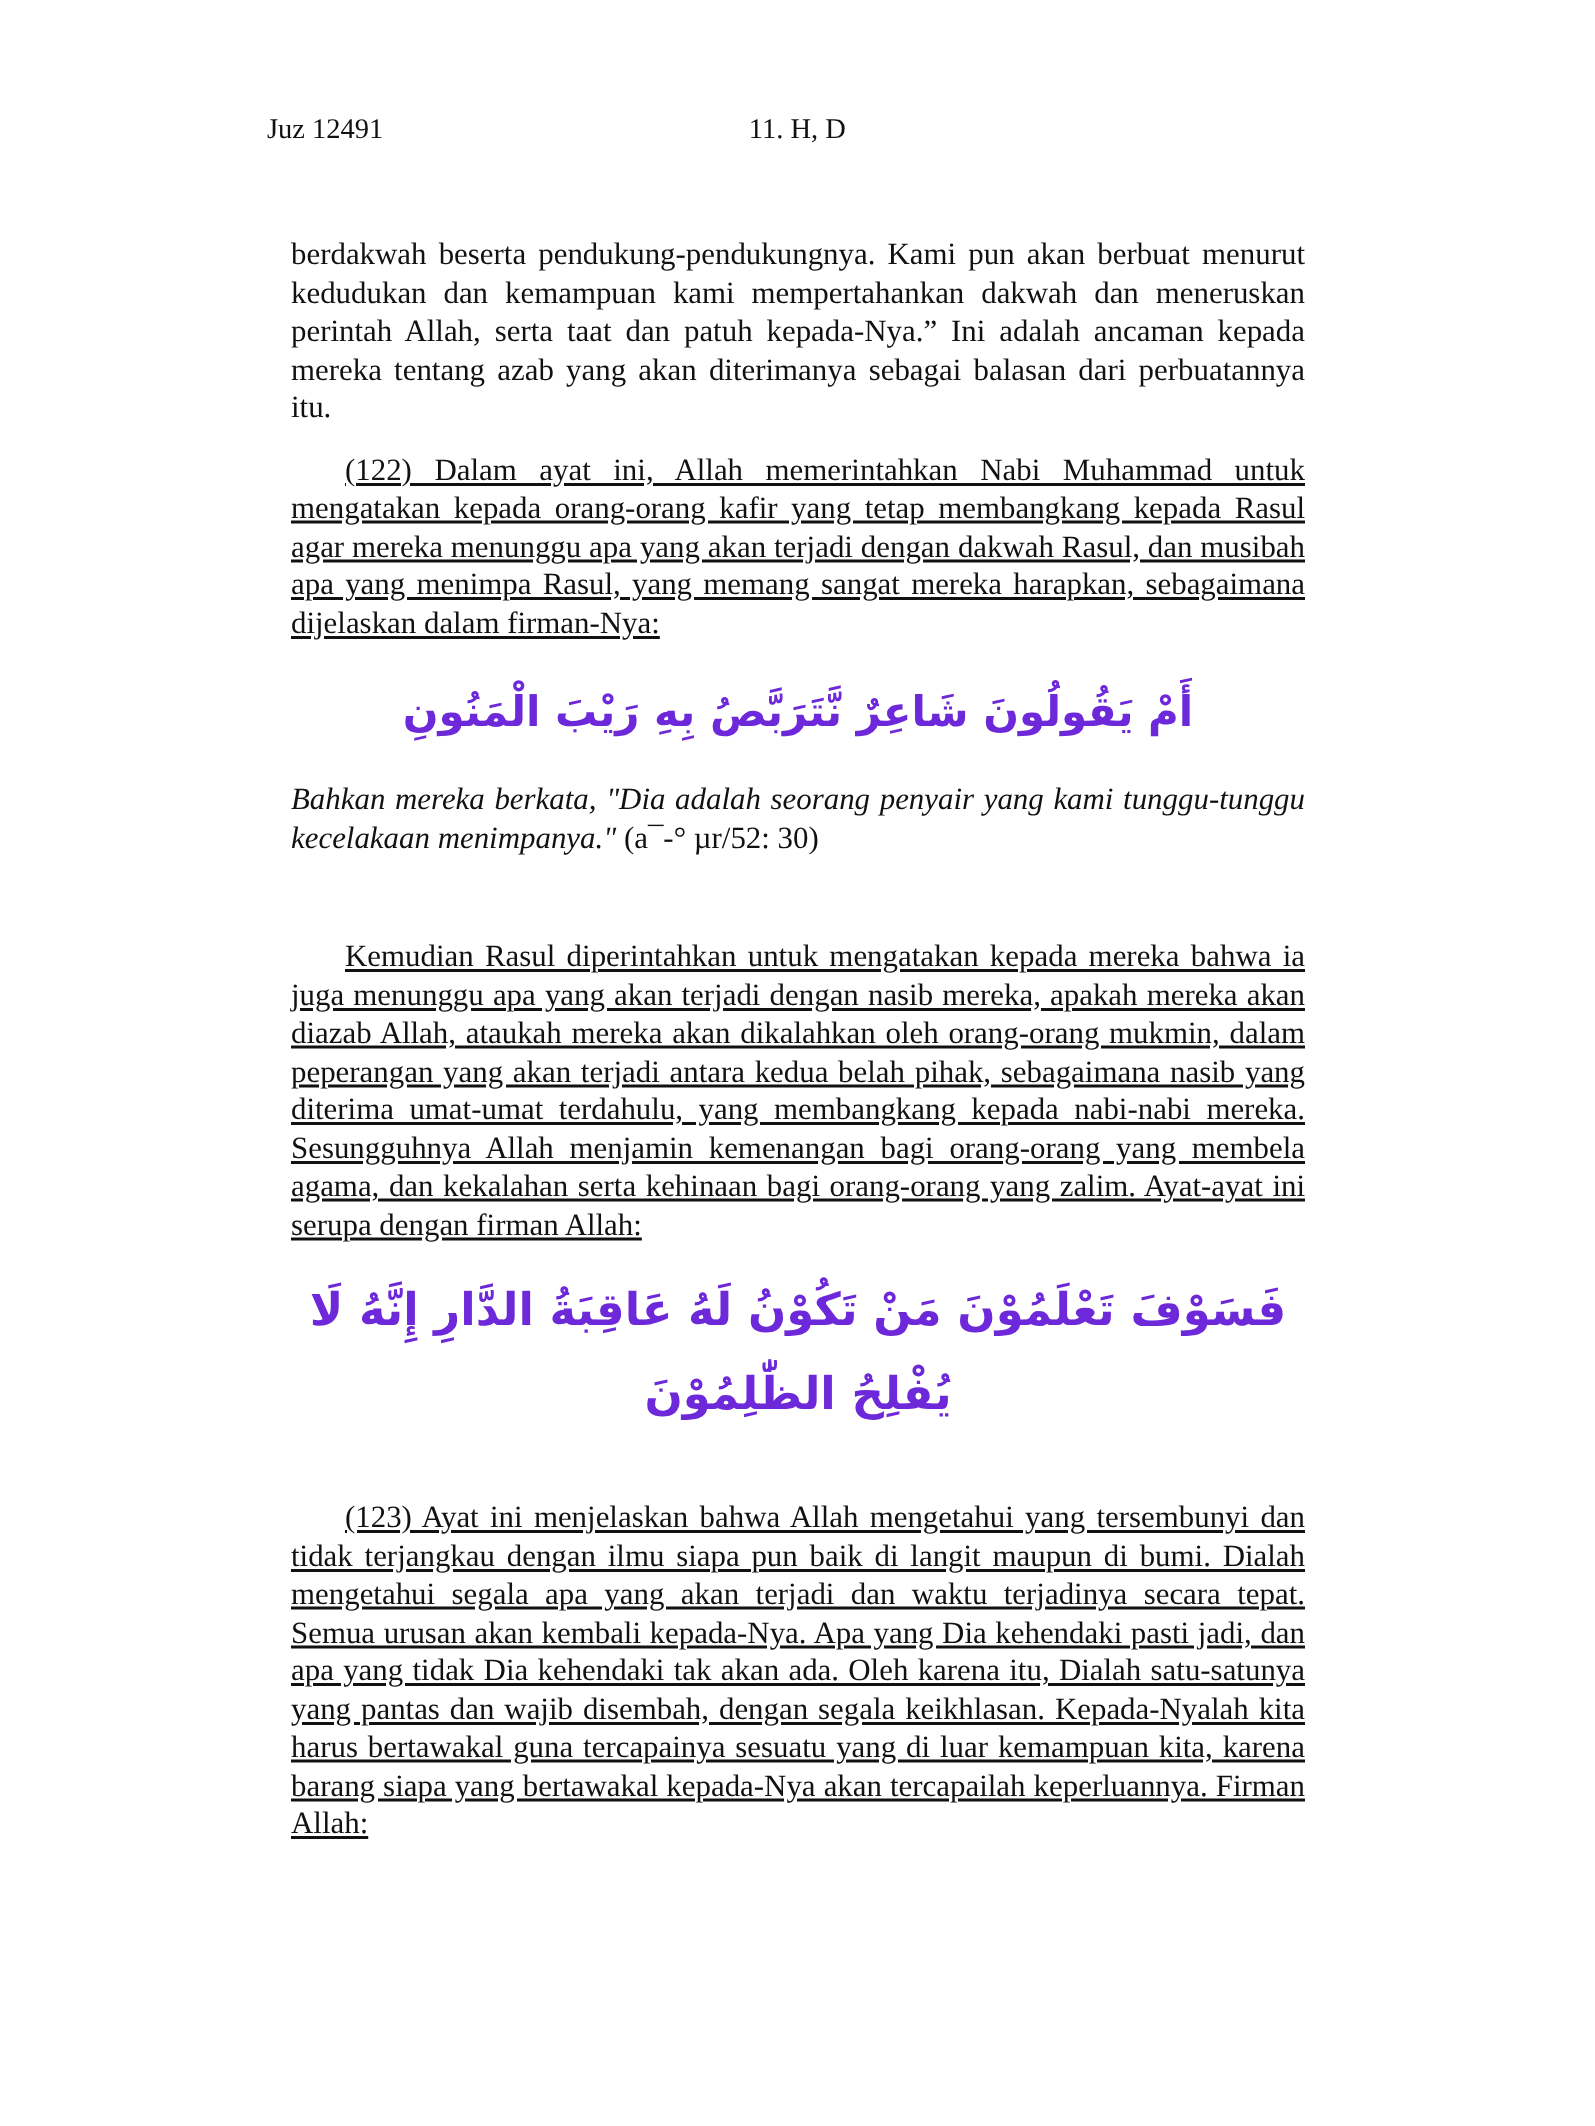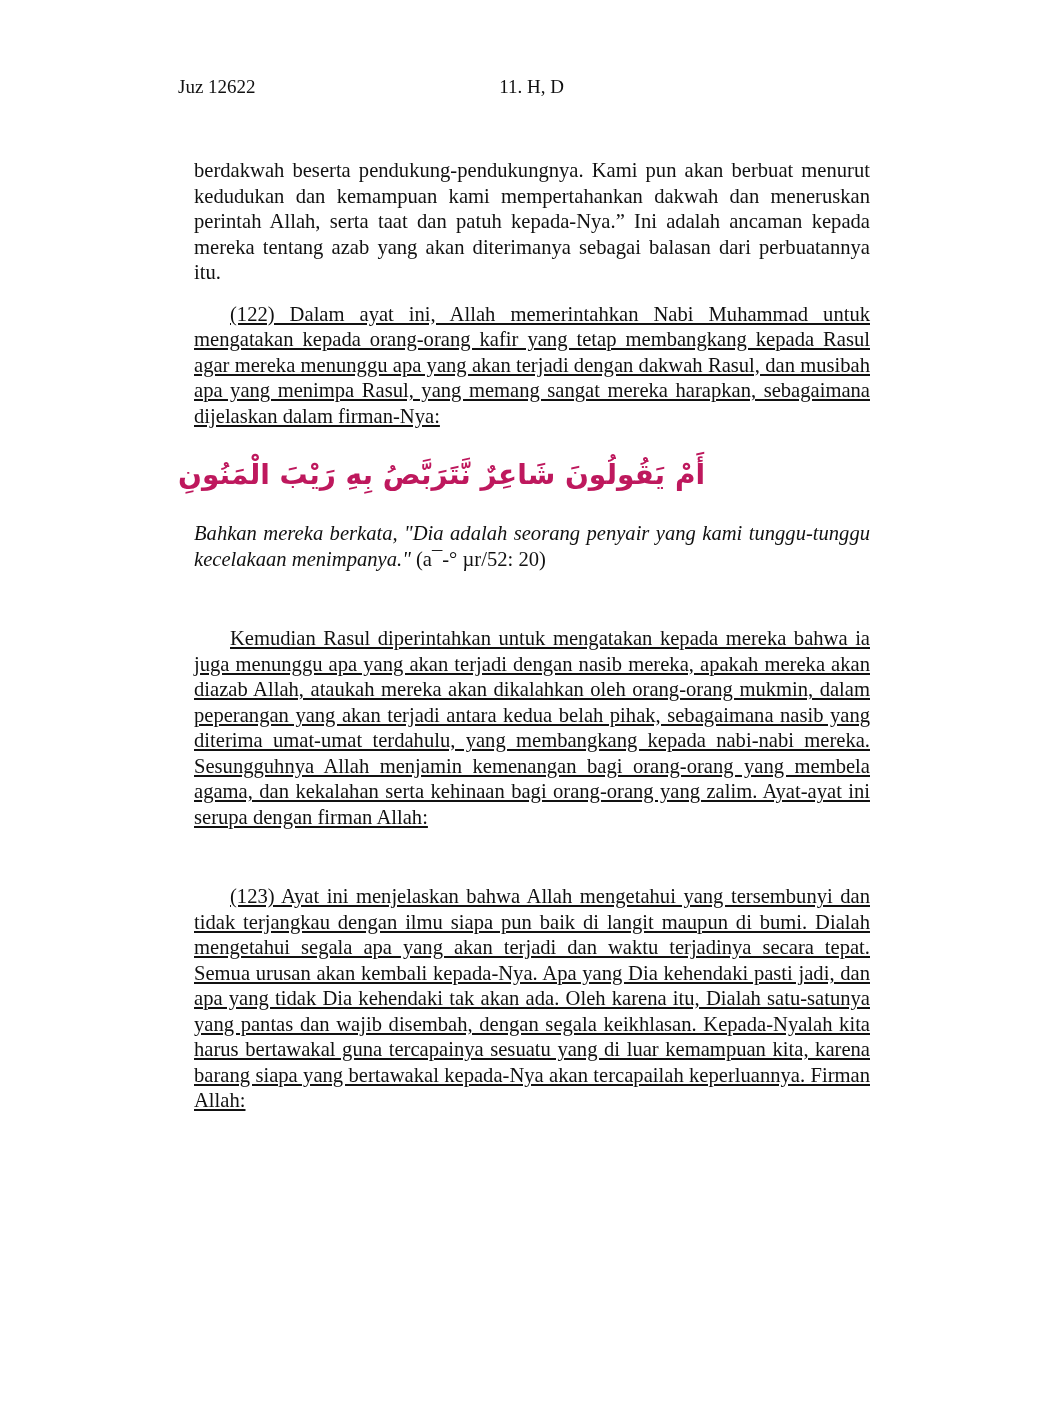--- a/index.html
+++ b/index.html
@@ -4,46 +4,47 @@
 <style>
   html, body { margin: 0; padding: 0; background: #ffffff; }
   body { width: 1063px; height: 1417px; position: relative; overflow: hidden; }
   .page { position: absolute; left: 178px; top: 72px; width: 708px; color: #111; font-family: "Liberation Serif", serif; }
   .header { display: flex; justify-content: flex-start; font-size: 19px; line-height: 30px; height: 30px; }
   .header .center { position: absolute; left: 0; right: 1px; text-align: center; }
   .body { margin-top: 56px; font-size: 20.6px; line-height: 25.5px; text-align: justify; }
   .p { margin: 16px; }
   .indent { text-indent: 36px; text-decoration: underline; }
   .gap { height: 22px; }
-  .arabic { font-family: "DejaVu Sans", sans-serif; direction: rtl; text-align: left; font-weight: bold; color: #be185d; }
+  .arabic { font-family: "DejaVu Sans", sans-serif; direction: rtl; text-align: center; font-weight: bold; color: #6d28d9; }
   .arabic1 { font-size: 28px; line-height: 60px; margin: 8px 0 14px 0; }
   .arabic2 { font-size: 30px; line-height: 56px; margin: 6px 0 4px 0; }
   .it { font-style: italic; }
 </style>
 </head>
 <body>
 
 <div class="page">
   <div class="header">
     <span>Juz 12</span>
     <span class="center">11. H, D</span>
-    <span>622</span>
+    <span>491</span>
   </div>
 
   <div class="body">
     <p class="p">berdakwah beserta pendukung-pendukungnya. Kami pun akan berbuat menurut kedudukan dan kemampuan kami mempertahankan dakwah dan meneruskan perintah Allah, serta taat dan patuh kepada-Nya.” Ini adalah ancaman kepada mereka tentang azab yang akan diterimanya sebagai balasan dari perbuatannya itu.</p>
     <p class="p indent">(122) Dalam ayat ini, Allah memerintahkan Nabi Muhammad untuk mengatakan kepada orang-orang kafir yang tetap membangkang kepada Rasul agar mereka menunggu apa yang akan terjadi dengan dakwah Rasul, dan musibah apa yang menimpa Rasul, yang memang sangat mereka harapkan, sebagaimana dijelaskan dalam firman-Nya:</p>
 
     <div class="arabic arabic1">أَمْ يَقُولُونَ شَاعِرٌ نَّتَرَبَّصُ بِهِ رَيْبَ الْمَنُونِ</div>
 
-    <p class="p"><span class="it">Bahkan mereka berkata, "Dia adalah seorang penyair yang kami tunggu-tunggu kecelakaan menimpanya."</span><span> (a¯-° µr/52: 20)</span></p>
+    <p class="p"><span class="it">Bahkan mereka berkata, "Dia adalah seorang penyair yang kami tunggu-tunggu kecelakaan menimpanya."</span><span> (a¯-° µr/52: 30)</span></p>
 
     <div class="gap"></div>
 
     <p class="p indent">Kemudian Rasul diperintahkan untuk mengatakan kepada mereka bahwa ia juga menunggu apa yang akan terjadi dengan nasib mereka, apakah mereka akan diazab Allah, ataukah mereka akan dikalahkan oleh orang-orang mukmin, dalam peperangan yang akan terjadi antara kedua belah pihak, sebagaimana nasib yang diterima umat-umat terdahulu, yang membangkang kepada nabi-nabi mereka. Sesungguhnya Allah menjamin kemenangan bagi orang-orang yang membela agama, dan kekalahan serta kehinaan bagi orang-orang yang zalim. Ayat-ayat ini serupa dengan firman Allah:</p>
 
+    <div class="arabic arabic2">فَسَوْفَ تَعْلَمُوْنَ مَنْ تَكُوْنُ لَهُ عَاقِبَةُ الدَّارِ إِنَّهُ لَا يُفْلِحُ الظّٰلِمُوْنَ</div>
 
 
     <div class="gap"></div>
 
     <p class="p indent">(123) Ayat ini menjelaskan bahwa Allah mengetahui yang tersembunyi dan tidak terjangkau dengan ilmu siapa pun baik di langit maupun di bumi. Dialah mengetahui segala apa yang akan terjadi dan waktu terjadinya secara tepat. Semua urusan akan kembali kepada-Nya. Apa yang Dia kehendaki pasti jadi, dan apa yang tidak Dia kehendaki tak akan ada. Oleh karena itu, Dialah satu-satunya yang pantas dan wajib disembah, dengan segala keikhlasan. Kepada-Nyalah kita harus bertawakal guna tercapainya sesuatu yang di luar kemampuan kita, karena barang siapa yang bertawakal kepada-Nya akan tercapailah keperluannya. Firman Allah:</p>
   </div>
 </div>
 
 </body></html>

